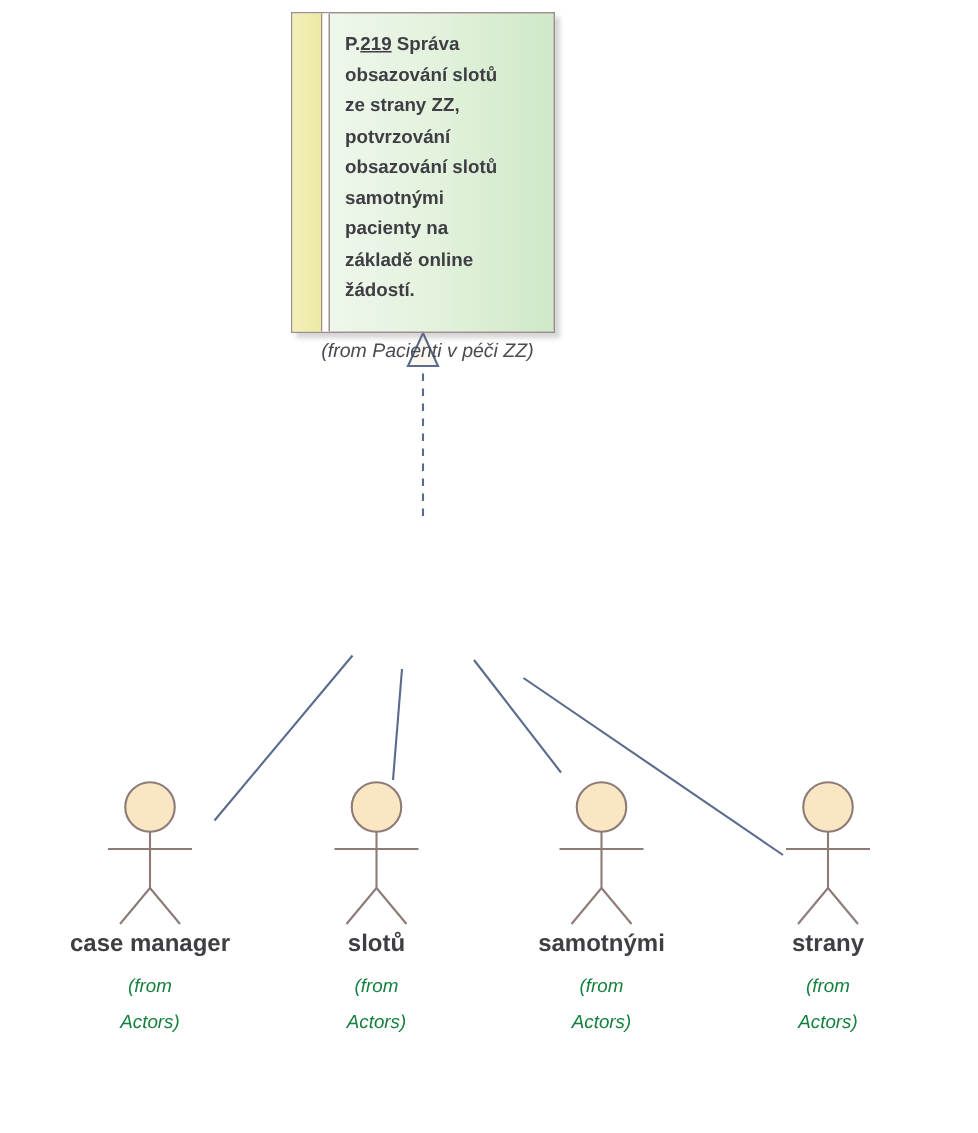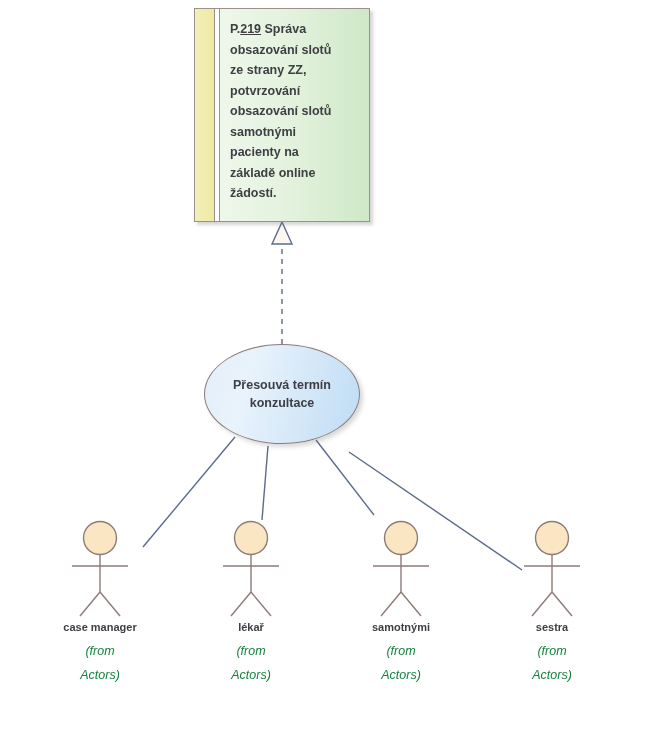--- a/index.html
+++ b/index.html
@@ -105,21 +105,21 @@
     position: absolute;
     width: 120px;
     text-align: center;
   }
   .actor-figure {
     position: relative;
     width: 120px;
     height: 100px;
   }
   .actor-name {
-    font-size: 11px;
+    font-size: 16px;
     font-weight: bold;
     color: #3e3e44;
     white-space: nowrap;
     margin-top: 1px;
   }
   .actor-from {
     font-size: 12.5px;
     font-style: italic;
     line-height: 24px;
     color: #15803d;
@@ -156,25 +156,22 @@
 obsazování slotů
 ze strany ZZ,
 potvrzování
 obsazování slotů
 samotnými
 pacienty na
 základě online
 žádostí.</div>
   </div>
 
-
-  <div class="usecase">
-    <span class="usecase-label">Přesouvá termín
-konzultace</span>
-  </div>
+  <div class="pkg-caption">(from Pacienti v péči ZZ)</div>
+
 
   <div class="actor" style="left:40px; top:520px;">
     <div class="actor-figure">
       <svg width="120" height="100" viewBox="0 0 120 100">
         <circle cx="60" cy="18" r="16.5" fill="#fbe6c3" stroke="#8d7b78" stroke-width="1.4"></circle>
         <line x1="60" y1="34.5" x2="60" y2="72" stroke="#8d7b78" stroke-width="1.4"></line>
         <line x1="32" y1="46" x2="88" y2="46" stroke="#8d7b78" stroke-width="1.4"></line>
         <line x1="60" y1="72" x2="40" y2="96" stroke="#8d7b78" stroke-width="1.4"></line>
         <line x1="60" y1="72" x2="80" y2="96" stroke="#8d7b78" stroke-width="1.4"></line>
       </svg>
@@ -187,21 +184,21 @@
   <div class="actor" style="left:191px; top:520px;">
     <div class="actor-figure">
       <svg width="120" height="100" viewBox="0 0 120 100">
         <circle cx="60" cy="18" r="16.5" fill="#fbe6c3" stroke="#8d7b78" stroke-width="1.4"></circle>
         <line x1="60" y1="34.5" x2="60" y2="72" stroke="#8d7b78" stroke-width="1.4"></line>
         <line x1="32" y1="46" x2="88" y2="46" stroke="#8d7b78" stroke-width="1.4"></line>
         <line x1="60" y1="72" x2="40" y2="96" stroke="#8d7b78" stroke-width="1.4"></line>
         <line x1="60" y1="72" x2="80" y2="96" stroke="#8d7b78" stroke-width="1.4"></line>
       </svg>
     </div>
-    <div class="actor-name">lékař</div>
+    <div class="actor-name">slotů</div>
     <div class="actor-from">(from
 Actors)</div>
   </div>
 
   <div class="actor" style="left:341px; top:520px;">
     <div class="actor-figure">
       <svg width="120" height="100" viewBox="0 0 120 100">
         <circle cx="60" cy="18" r="16.5" fill="#fbe6c3" stroke="#8d7b78" stroke-width="1.4"></circle>
         <line x1="60" y1="34.5" x2="60" y2="72" stroke="#8d7b78" stroke-width="1.4"></line>
         <line x1="32" y1="46" x2="88" y2="46" stroke="#8d7b78" stroke-width="1.4"></line>
@@ -217,18 +214,18 @@
   <div class="actor" style="left:492px; top:520px;">
     <div class="actor-figure">
       <svg width="120" height="100" viewBox="0 0 120 100">
         <circle cx="60" cy="18" r="16.5" fill="#fbe6c3" stroke="#8d7b78" stroke-width="1.4"></circle>
         <line x1="60" y1="34.5" x2="60" y2="72" stroke="#8d7b78" stroke-width="1.4"></line>
         <line x1="32" y1="46" x2="88" y2="46" stroke="#8d7b78" stroke-width="1.4"></line>
         <line x1="60" y1="72" x2="40" y2="96" stroke="#8d7b78" stroke-width="1.4"></line>
         <line x1="60" y1="72" x2="80" y2="96" stroke="#8d7b78" stroke-width="1.4"></line>
       </svg>
     </div>
-    <div class="actor-name">sestra</div>
+    <div class="actor-name">strany</div>
     <div class="actor-from">(from
 Actors)</div>
   </div>
 
 </div>
 
 </body></html>

